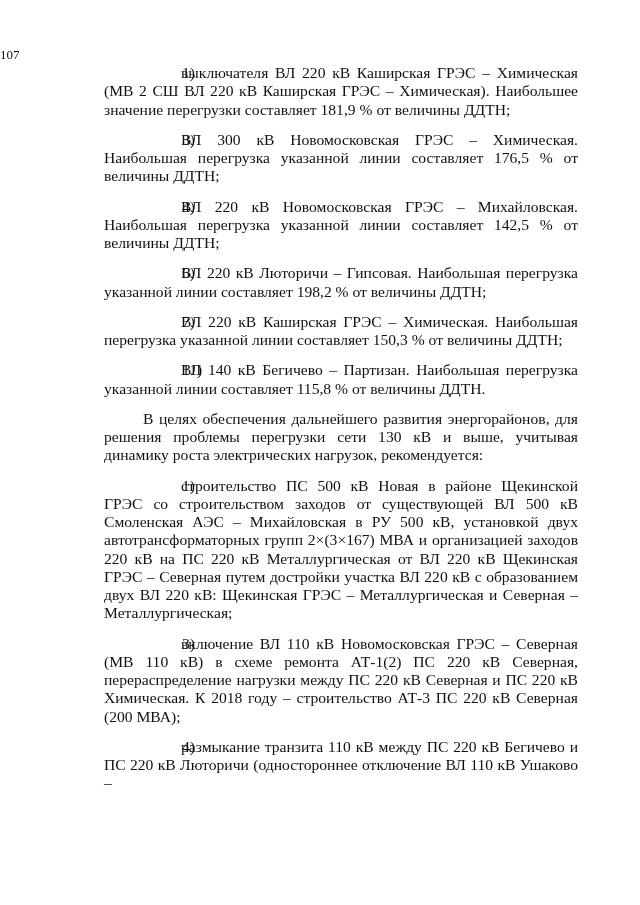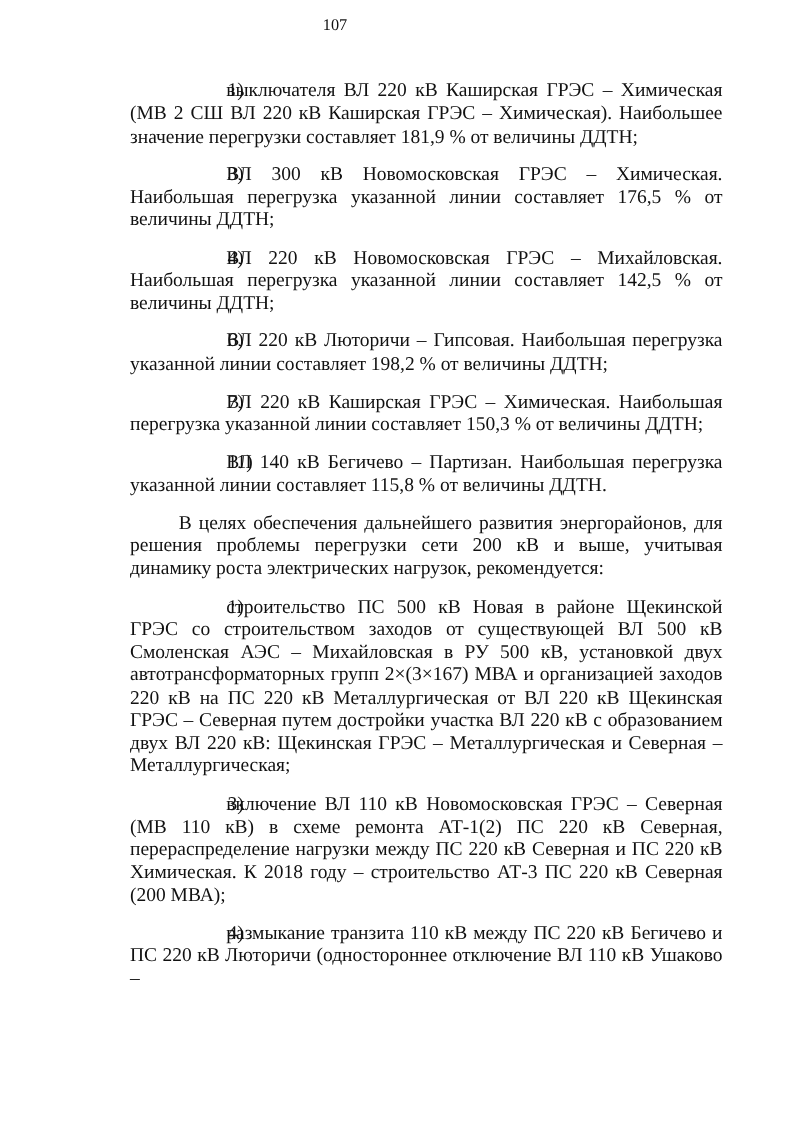--- a/index.html
+++ b/index.html
@@ -1,18 +1,18 @@
 <!DOCTYPE html>
 <html><head>
 <meta charset="utf-8">
 <style>
   html, body { margin: 0; padding: 0; background: #ffffff; }
   body { width: 640px; height: 905px; position: relative; overflow: hidden;
          font-family: "Liberation Serif", "DejaVu Serif", serif; color: #111; }
-  .page-number { position: absolute; top: 12px; left: 0; width: 536px; text-align: center;
+  .page-number { position: absolute; top: 47px; left: 0; width: 536px; 
                  font-size: 13px; }
   .content { position: absolute; top: 52px; left: 92px; width: 498px;
              font-size: 15.6px; line-height: 18.25px; }
   .para { text-align: justify; text-indent: 39px; margin: 12px; }
   .item-num { display: inline-block; width: 38px; }
 </style>
 </head>
 <body>
 
 <div class="page-number">107</div>
@@ -20,20 +20,20 @@
 <div class="content">
   <div>
     <p class="para"><span class="item-num">1)</span><span>выключателя ВЛ 220 кВ Каширская ГРЭС – Химическая (МВ 2 СШ ВЛ 220 кВ Каширская ГРЭС – Химическая). Наибольшее значение перегрузки составляет 181,9 % от величины ДДТН;</span></p>
     <p class="para"><span class="item-num">3)</span><span>ВЛ 300 кВ Новомосковская ГРЭС – Химическая. Наибольшая перегрузка указанной линии составляет 176,5 % от величины ДДТН;</span></p>
     <p class="para"><span class="item-num">4)</span><span>ВЛ 220 кВ Новомосковская ГРЭС – Михайловская. Наибольшая перегрузка указанной линии составляет 142,5 % от величины ДДТН;</span></p>
     <p class="para"><span class="item-num">6)</span><span>ВЛ 220 кВ Люторичи – Гипсовая. Наибольшая перегрузка указанной линии составляет 198,2 % от величины ДДТН;</span></p>
     <p class="para"><span class="item-num">7)</span><span>ВЛ 220 кВ Каширская ГРЭС – Химическая. Наибольшая перегрузка указанной линии составляет 150,3 % от величины ДДТН;</span></p>
     <p class="para"><span class="item-num">11)</span><span>ВЛ 140 кВ Бегичево – Партизан. Наибольшая перегрузка указанной линии составляет 115,8 % от величины ДДТН.</span></p>
   </div>
 
-  <p class="para">В целях обеспечения дальнейшего развития энергорайонов, для решения проблемы перегрузки сети 200 кВ и выше, учитывая динамику роста электрических нагрузок, рекомендуется:</p>
+  <p class="para">В целях обеспечения дальнейшего развития энергорайонов, для решения проблемы перегрузки сети 130 кВ и выше, учитывая динамику роста электрических нагрузок, рекомендуется:</p>
 
   <div>
     <p class="para"><span class="item-num">1)</span><span>строительство ПС 500 кВ Новая в районе Щекинской ГРЭС со строительством заходов от существующей ВЛ 500 кВ Смоленская АЭС – Михайловская в РУ 500 кВ, установкой двух автотрансформаторных групп 2×(3×167) МВА и организацией заходов 220 кВ на ПС 220 кВ Металлургическая от ВЛ 220 кВ Щекинская ГРЭС – Северная путем достройки участка ВЛ 220 кВ с образованием двух ВЛ 220 кВ: Щекинская ГРЭС – Металлургическая и Северная – Металлургическая;</span></p>
     <p class="para"><span class="item-num">3)</span><span>включение ВЛ 110 кВ Новомосковская ГРЭС – Северная (МВ 110 кВ) в схеме ремонта АТ-1(2) ПС 220 кВ Северная, перераспределение нагрузки между ПС 220 кВ Северная и ПС 220 кВ Химическая. К 2018 году – строительство АТ-3 ПС 220 кВ Северная (200 МВА);</span></p>
     <p class="para"><span class="item-num">4)</span><span>размыкание транзита 110 кВ между ПС 220 кВ Бегичево и ПС 220 кВ Люторичи (одностороннее отключение ВЛ 110 кВ Ушаково –</span></p>
   </div>
 </div>
 
 </body></html>

